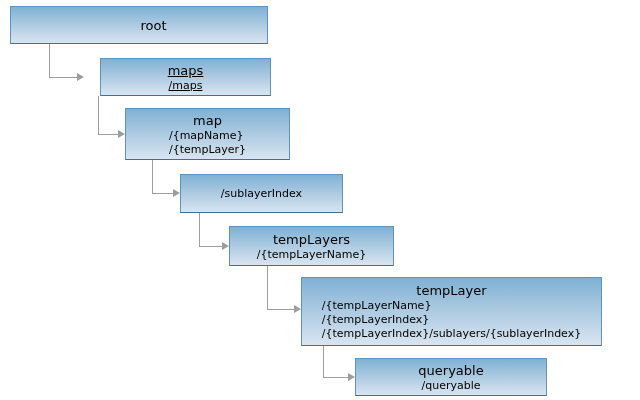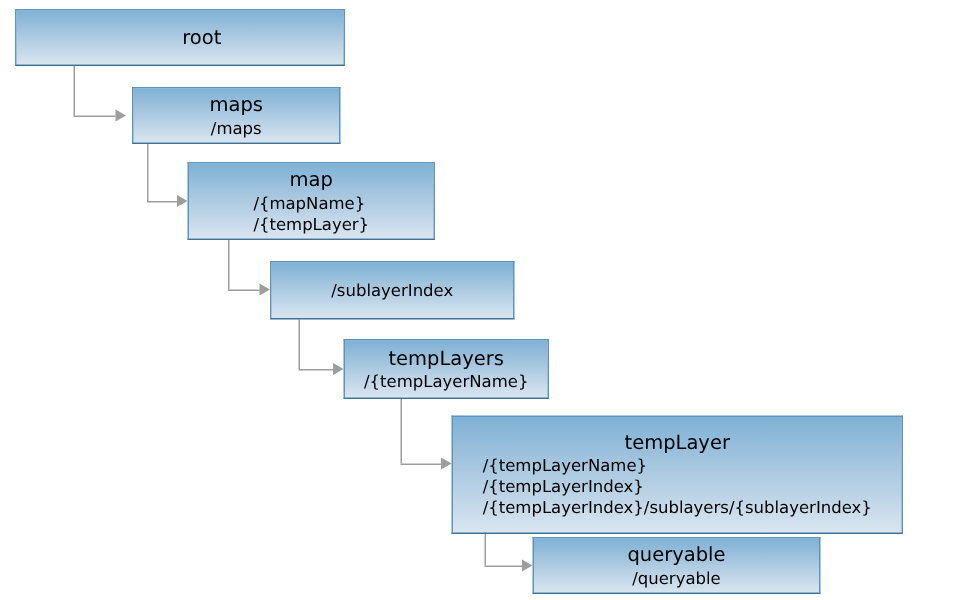--- a/index.html
+++ b/index.html
@@ -73,53 +73,53 @@
     <div class="vline" style="left:267px;top:266px;height:43px;"></div>
     <div class="hline" style="left:267px;top:309px;width:27px;"></div>
     <div class="arrow" style="left:294px;top:305px;"></div>
   </div>
   <div>
     <div class="vline" style="left:323px;top:342px;height:35px;"></div>
     <div class="hline" style="left:323px;top:377px;width:25px;"></div>
     <div class="arrow" style="left:348px;top:373px;"></div>
   </div>
 
-  <div class="node" style="left:10px;top:6px;width:220px;height:38px;padding-left:29px;">
+  <div class="node" style="left:10px;top:6px;width:258px;height:38px;padding-left:29px;">
     <div class="title">root</div>
   </div>
 
-  <div class="node" style="left:88px;top:58px;width:139px;height:38px;">
+  <div class="node" style="left:100px;top:58px;width:171px;height:38px;text-decoration:underline;">
     <div class="title">maps</div>
     <div class="paths">
       <div>/maps</div>
     </div>
   </div>
 
   <div class="node" style="left:125px;top:108px;width:165px;height:52px;">
     <div class="title">map</div>
     <div class="paths">
       <div>/{mapName}</div>
       <div>/{tempLayer}</div>
     </div>
   </div>
 
   <div class="node" style="left:180px;top:174px;width:163px;height:39px;">
     <div class="paths">
       <div>/sublayerIndex</div>
     </div>
   </div>
 
-  <div class="node" style="left:229px;top:226px;width:137px;height:40px;">
+  <div class="node" style="left:229px;top:226px;width:165px;height:40px;">
     <div class="title">tempLayers</div>
     <div class="paths">
       <div>/{tempLayerName}</div>
     </div>
   </div>
 
-  <div class="node" style="left:301px;top:277px;width:301px;height:79px;">
+  <div class="node" style="left:301px;top:277px;width:301px;height:69px;">
     <div class="title">tempLayer</div>
     <div class="paths">
       <div>/{tempLayerName}</div>
       <div>/{tempLayerIndex}</div>
       <div>/{tempLayerIndex}/sublayers/{sublayerIndex}</div>
     </div>
   </div>
 
   <div class="node" style="left:355px;top:358px;width:192px;height:38px;">
     <div class="title">queryable</div>

